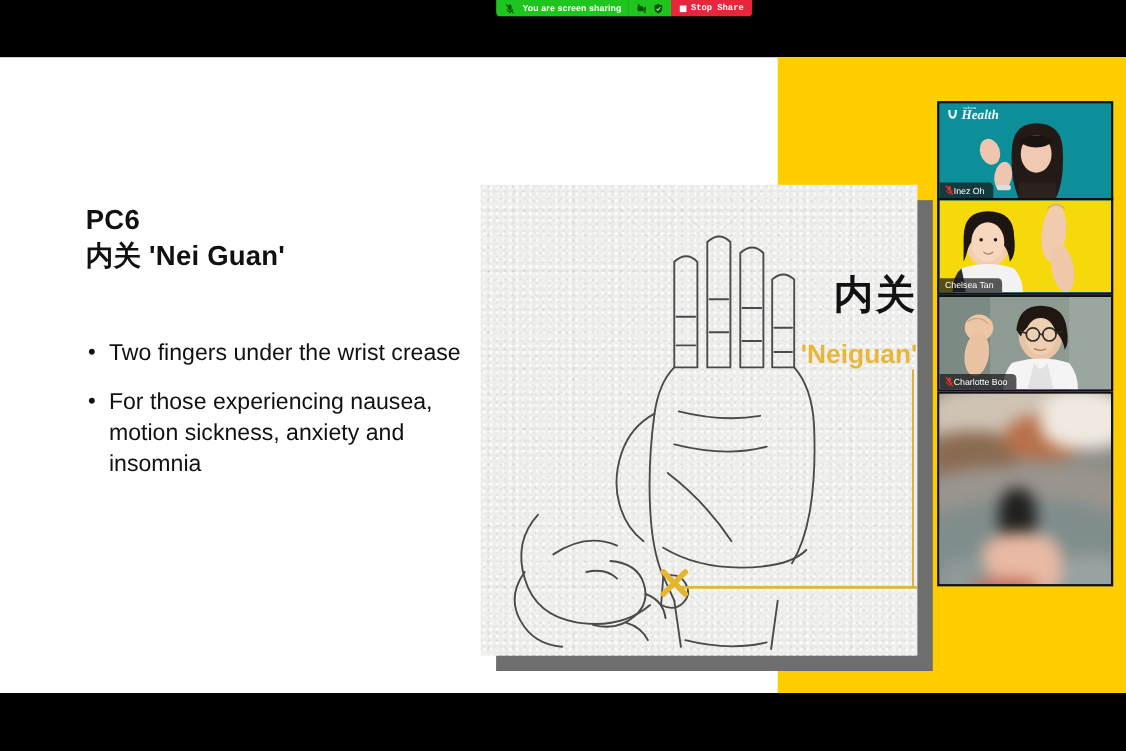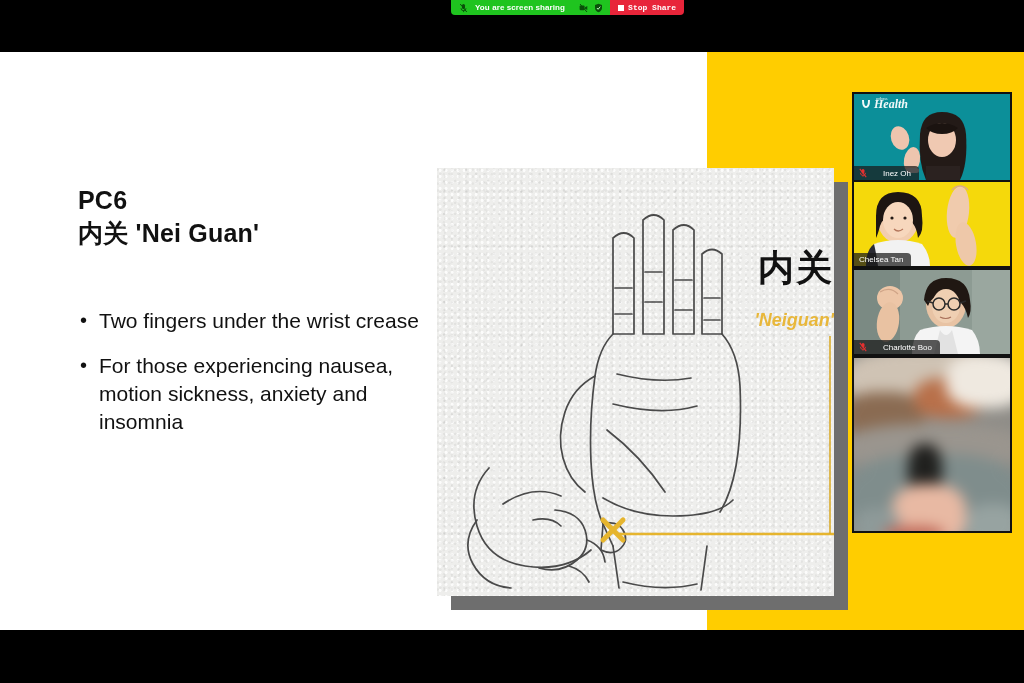--- a/index.html
+++ b/index.html
@@ -36,31 +36,31 @@
         background-image:
           radial-gradient(circle at 12% 22%, rgba(0,0,0,.045) 0 1px, transparent 1.4px),
           radial-gradient(circle at 38% 64%, rgba(0,0,0,.04) 0 1px, transparent 1.4px),
           radial-gradient(circle at 66% 16%, rgba(0,0,0,.05) 0 1px, transparent 1.4px),
           radial-gradient(circle at 84% 78%, rgba(0,0,0,.04) 0 1px, transparent 1.4px),
           radial-gradient(circle at 52% 40%, rgba(255,255,255,.8) 0 1.2px, transparent 1.8px);
         background-size:7px 7px,9px 9px,11px 11px,8px 8px,6px 6px;}
   .card svg{position:absolute;inset:0;}
   .hanzi{position:absolute;right:0px;top:82px;font-size:36px;font-weight:bold;color:#111;
          line-height:1;letter-spacing:2px;white-space:nowrap;}
-  .pinyin{position:absolute;right:0px;top:143px;font-size:18px;font-weight:bold;color:#E8B73A;
-          line-height:1;white-space:nowrap;font-style:italic;}
+  .pinyin{position:absolute;right:0px;top:143px;font-size:24px;font-weight:bold;color:#E8B73A;
+          line-height:1;white-space:nowrap;}
 
   
   .vstrip{position:absolute;left:852px;top:92px;width:160px;height:441px;z-index:40;}
   .tile{position:absolute;left:0;width:160px;border:2px solid #111;box-sizing:border-box;overflow:hidden;}
   .tile.t1{top:0;height:90px;background:#0c8f99;}
   .tile.t2{top:88px;height:88px;background:#0369a1;}
   .tile.t3{top:176px;height:88px;background:#8b5cf6;}
   .tile.t4{top:264px;height:177px;background:#8f8d88;}
-  .namebar{position:absolute;left:0;bottom:0;display:flex;align-items:center;gap:16px;
+  .namebar{position:absolute;left:0;bottom:0;display:flex;align-items:center;gap:0;
            background:rgba(25,25,25,.72);padding:2px 8px 2px 5px;border-radius:0 4px 0 0;}
   .namebar .nm{color:#fff;font-size:8px;white-space:nowrap;}
   .mute-ic{width:8px;height:10px;display:block;flex:0 0 auto;}
 
   
   .blurwrap{position:absolute;inset:0;filter:blur(7px);}
   .bl{position:absolute;border-radius:40%;}
 </style>
 </head>
 <body>

